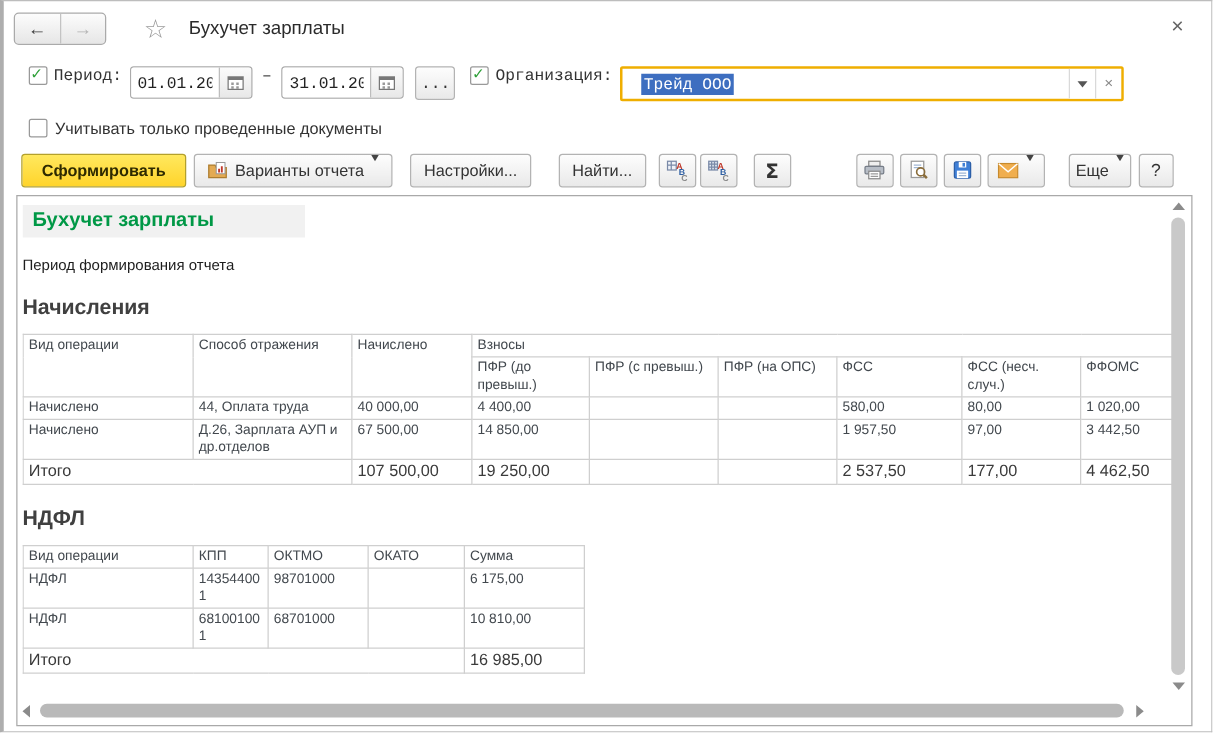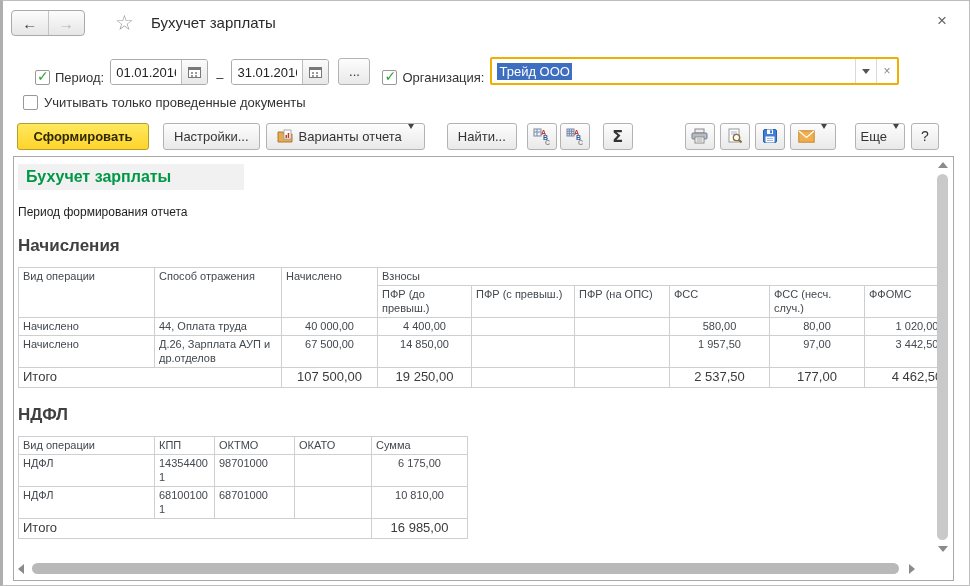--- a/index.html
+++ b/index.html
@@ -22,22 +22,22 @@
   }
   .navbtn { flex:1; display:flex; align-items:center; justify-content:center;
     font-size:15px; cursor:pointer; }
   .navbtn.back { color:#3a3a3a; border-right:1px solid #c3c3c3; font-weight:bold; }
   .navbtn.fwd  { color:#b3b3b3; font-weight:bold; }
   .star { position:absolute; left:112px; top:10px; font-size:21px; color:#9a9a9a; cursor:pointer; }
   .wintitle { position:absolute; left:148px; top:13px; font-size:15px; color:#2b2b2b; }
   .winclose { position:absolute; right:22px; top:10px; font-size:17px; color:#666; cursor:pointer; }
 
   
-  .filterrow { position:absolute; top:52px; left:12px; right:0; height:32px;
-    display:flex; align-items:flex-end; }
+  .filterrow { position:absolute; top:52px; left:0; right:0; height:32px;
+    display:flex; align-items:flex-start;font-family:Liberation Mono, monospace; }
   .filterrow2 { position:absolute; top:90px; left:0; right:0; height:22px;
     display:flex; align-items:center; }
   .cb { width:15px; height:15px; border:1px solid #999; border-radius:2px;
     background:#fff; position:relative; flex:0 0 15px; cursor:pointer; }
   .cb.checked::after {
     content:"✓"; position:absolute; left:1px; top:-3px; font-size:14px;
     font-weight:bold; color:#2fa039;
   }
   .flabel { font-size:13px; color:#333; }
   .datefield { display:flex; height:26px; border:1px solid #ababab; border-radius:3px;
@@ -56,21 +56,21 @@
     height:27px; border:1px solid #b3b3b3; border-radius:3px; color:#333;
     background:linear-gradient(#fdfdfd,#e9e9e9); font-size:13px;
     font-family:inherit; display:flex; align-items:center; justify-content:center;
     cursor:pointer; padding:0 10px;
   }
   .dots { width:32px; }
   .combo {
     flex:1; margin-right:70px; height:28px; border:2px solid #efae00; border-radius:2px;
     background:#fff; display:flex; align-items:stretch; overflow:hidden;
   }
-  .combo .val { flex:1; display:flex; align-items:center; padding-left:5px; font-size:13px; }
+  .combo .val { flex:1; display:flex; align-items:center; padding-left:15px; font-size:13px; }
   .combo .val span { background:#3d6ec0; color:#fff; padding:1px 2px; }
   .combo .cbtn { width:21px; display:flex; align-items:center; justify-content:center;
     border-left:1px solid #d9d9d9; color:#555; cursor:pointer; background:#fff; }
   .tri-down { width:0; height:0; border-left:4px solid transparent;
     border-right:4px solid transparent; border-top:5px solid #555; }
   .combo .cbtn.x { font-size:12px; color:#888; }
 
   
   .toolbar { position:absolute; top:121px; left:0; right:0; height:28px;
     display:flex; align-items:center; }
@@ -94,21 +94,21 @@
   .rtitle { font-size:16px; font-weight:bold; color:#009846; }
   .pcaption { margin-top:15px; font-size:12px; font-weight:normal; color:#1d1d1d; }
   .pvalue { margin-top:2px; font-size:10px; color:#4a5a6f; }
   .secheading { margin-top:17px; font-size:17px; font-weight:bold; color:#404040; }
 
   table.rep { border-collapse:collapse; margin-top:11px; table-layout:fixed; }
   table.rep td, table.rep th {
     border:1px solid #cfcfcf; font-size:11px; font-weight:normal; color:#42484e;
     text-align:left; vertical-align:top; padding:1px 4px 2px 4px; line-height:14px;
   }
-  table.rep .num { text-align:center; white-space:nowrap; }
+  table.rep .num { text-align:left; white-space:nowrap; }
   table.rep tr.total td { font-size:13px; line-height:16px; color:#3b3b3b; }
   table.rep td.kpp { word-break:break-all; }
   .t-accruals { width:951px; }
   .t-ndfl { width:449px; }
 
   
   .vscroll { position:absolute; right:3px; top:5px; bottom:28px; width:15px;
     display:flex; flex-direction:column; align-items:center; }
   .varrow { width:0; height:0; border-left:5px solid transparent; border-right:5px solid transparent; cursor:pointer; }
   .varrow.up { border-bottom:6px solid #8b8b8b; margin-bottom:6px; }
@@ -174,31 +174,31 @@
     </div>
   </div>
 
   <div class="filterrow2">
     <span class="cb g20"></span>
     <span class="flabel g6">Учитывать только проведенные документы</span>
   </div>
 
   <div class="toolbar">
     <button class="btn generate">Сформировать</button>
-    <button class="btn g14">Настройки...</button>
     <button class="btn g6">
       <svg width="16" height="16" viewBox="0 0 16 16" style="margin-right:6px">
         <path d="M1 4 L6 4 L7 6 L15 6 L15 14 L1 14 Z" fill="#e3aa52" stroke="#ad7d2f" stroke-width="1"></path>
         <rect x="7" y="2" width="7" height="9" fill="#fff" stroke="#999" stroke-width="0.8"></rect>
         <rect x="8.5" y="7" width="1.5" height="3" fill="#c0392b"></rect>
         <rect x="10.7" y="5" width="1.5" height="5" fill="#c0392b"></rect>
       </svg>
       <span>Варианты отчета</span>
       <span class="caret"><span class="tri-down"></span></span>
     </button>
+    <button class="btn g14">Настройки...</button>
     <button class="btn g22">Найти...</button>
     <button class="btn iconbtn g10">
       <svg width="17" height="17" viewBox="0 0 17 17">
         <rect x="1" y="1" width="7" height="7" fill="#eef2f8" stroke="#7a8aa8" stroke-width="1"></rect>
         <line x1="1" y1="4" x2="8" y2="4" stroke="#7a8aa8"></line>
           <line x1="4" y1="1" x2="4" y2="8" stroke="#7a8aa8"></line>
         <text x="8" y="7" font-size="7" fill="#c0392b" font-weight="bold">А</text>
         <text x="10" y="12" font-size="7" fill="#2e5fa3" font-weight="bold">В</text>
         <text x="12" y="17" font-size="7" fill="#8a8a8a" font-weight="bold">С</text>
       </svg>

